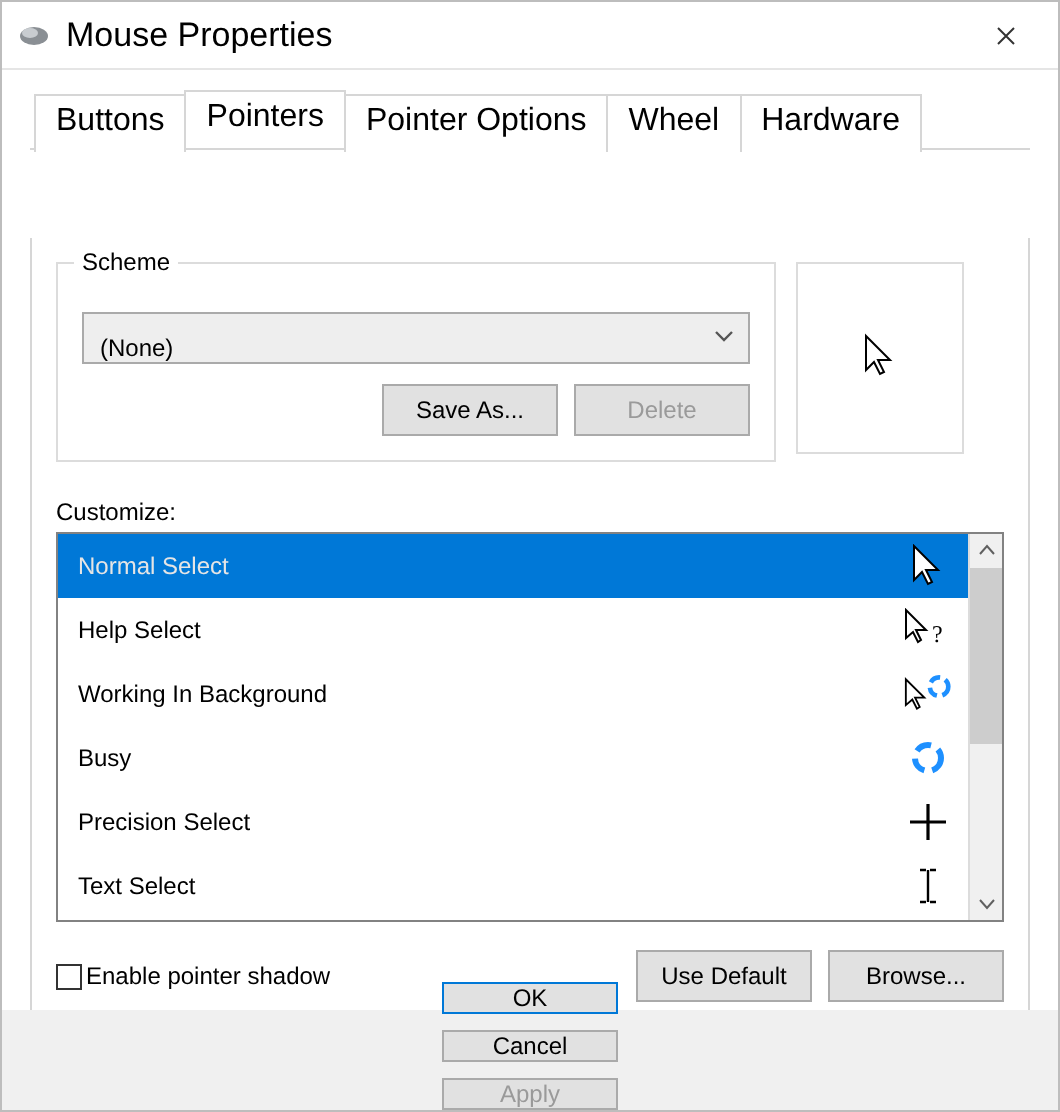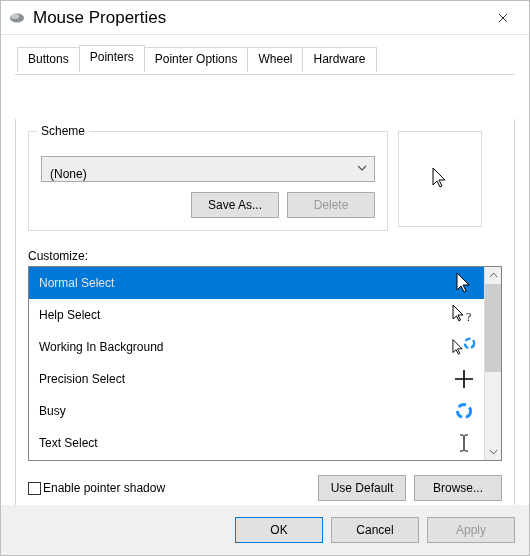--- a/index.html
+++ b/index.html
@@ -31,21 +31,21 @@
 
 .client { padding: 10px 14px 14px 14px; }
 
 .tabs { position: relative; height: 30px; }
 .tabstrip { position: absolute; left: 2px; top: 0; display: flex; z-index: 2; }
 .tab {
   padding: 4px 10px 5px 10px;
   border: 1px solid #d6d6d6;
   border-bottom: none;
   background: #fff;
-  font-size: 12px;
+  font-size: 16px;
   margin-right: -1px;
   position: relative;
 }
 .tab.active {
   background: #fff;
   border-color: #d6d6d6;
   z-index: 3;
   padding-bottom: 6px;
   top: 0px;
 }
@@ -142,21 +142,21 @@
   left: 408px; top: 432px;
   width: 100px; height: 40px;
   pointer-events: none;
 }
 
 .footer {
   position: absolute; left: 0; right: 0; bottom: 0;
   height: 50px; border-top: 0;
   background: #f0f0f0;
   display: flex; justify-content: flex-end; align-items: center;
-  padding: 0 14px; gap: 8px;
+  padding: 0 14px; gap: 8px; flex-direction: column;
 }
 .footer .btn { min-width: 88px; }
 .btn.default { border: 1px solid #0078d7; background: #e1e1e1; }
 
 svg { display: block; }
 </style>
 </head>
 <body>
 
 <div class="titlebar">
@@ -237,32 +237,32 @@
         <div class="item">
           <span>Working In Background</span>
           <span class="iconslot">
             <svg width="26" height="22" viewBox="0 0 26 22">
               <path d="M1 3 L1 17 L4.5 14 L7 19 L8.5 18 L6 13 L11 13 Z" fill="#fff" stroke="#000" stroke-width="1"></path>
               <circle cx="19" cy="7" r="5" fill="none" stroke="#1e90ff" stroke-width="2.5" stroke-dasharray="6 3"></circle>
             </svg>
           </span>
         </div>
         <div class="item">
+          <span>Busy</span>
+          <span class="iconslot">
+            <svg width="22" height="22" viewBox="0 0 22 22">
+              <circle cx="11" cy="11" r="6.5" fill="none" stroke="#1e90ff" stroke-width="3" stroke-dasharray="8 4"></circle>
+            </svg>
+          </span>
+        </div>
+        <div class="item">
           <span>Precision Select</span>
           <span class="iconslot">
             <svg width="20" height="20" viewBox="0 0 20 20">
               <path d="M10 1 L10 19 M1 10 L19 10" stroke="#000" stroke-width="1.6"></path>
-            </svg>
-          </span>
-        </div>
-        <div class="item">
-          <span>Busy</span>
-          <span class="iconslot">
-            <svg width="22" height="22" viewBox="0 0 22 22">
-              <circle cx="11" cy="11" r="6.5" fill="none" stroke="#1e90ff" stroke-width="3" stroke-dasharray="8 4"></circle>
             </svg>
           </span>
         </div>
         <div class="item">
           <span>Text Select</span>
           <span class="iconslot">
             <svg width="14" height="20" viewBox="0 0 14 20">
               <path d="M3 2 L6 2 M8 2 L11 2 M7 2 L7 18 M3 18 L6 18 M8 18 L11 18" stroke="#000" stroke-width="1.2" fill="none"></path>
             </svg>
           </span>

